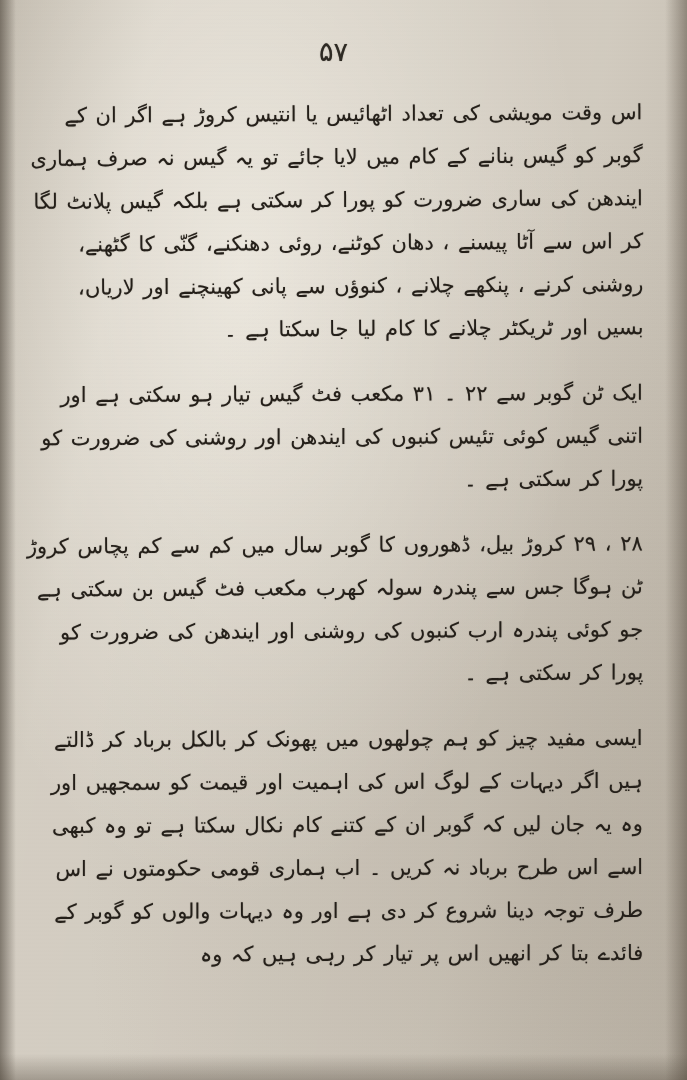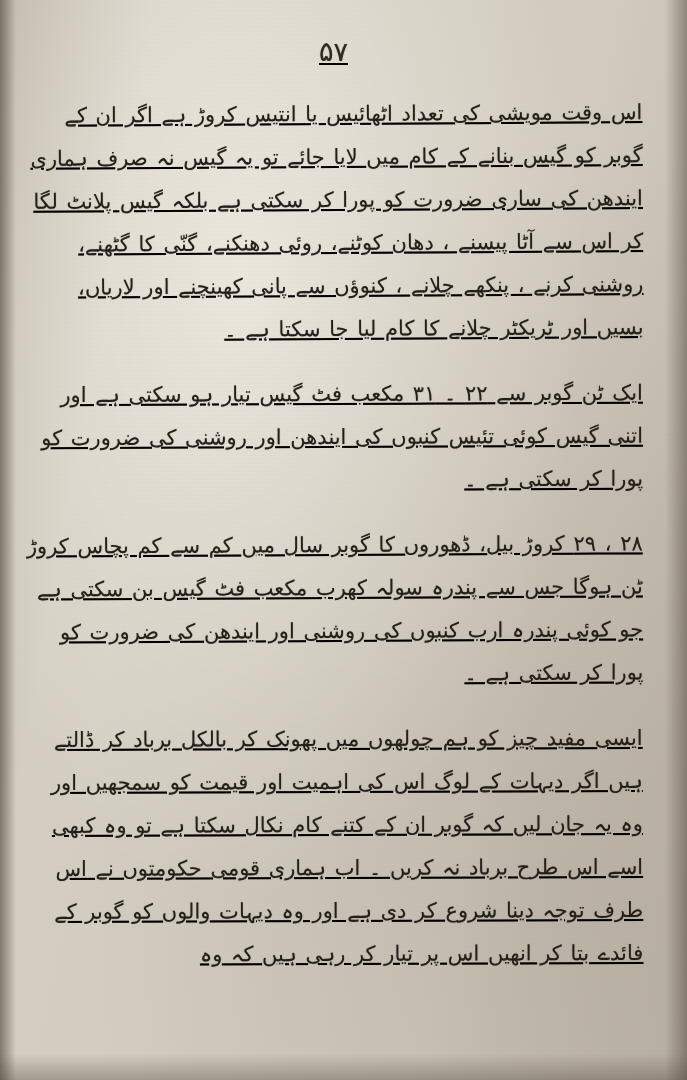--- a/index.html
+++ b/index.html
@@ -48,21 +48,20 @@
     height: 26px;
     background: linear-gradient(to top, rgba(70,60,48,0.35), rgba(70,60,48,0.0));
   }
 
   .content {
     position: absolute;
     inset: 0;
     padding: 30px 44px 40px 24px;
     box-sizing: border-box;
     direction: rtl;
-    text-decoration: underline;
   }
 
   .page-number {
     text-align: center;
     font-family: "DejaVu Sans", sans-serif;
     font-size: 27px;
     color: #2e2a24;
     letter-spacing: 1px;
     margin: 6px 0 26px 0;
     text-shadow: 0 0 1px rgba(40,35,28,0.6);

